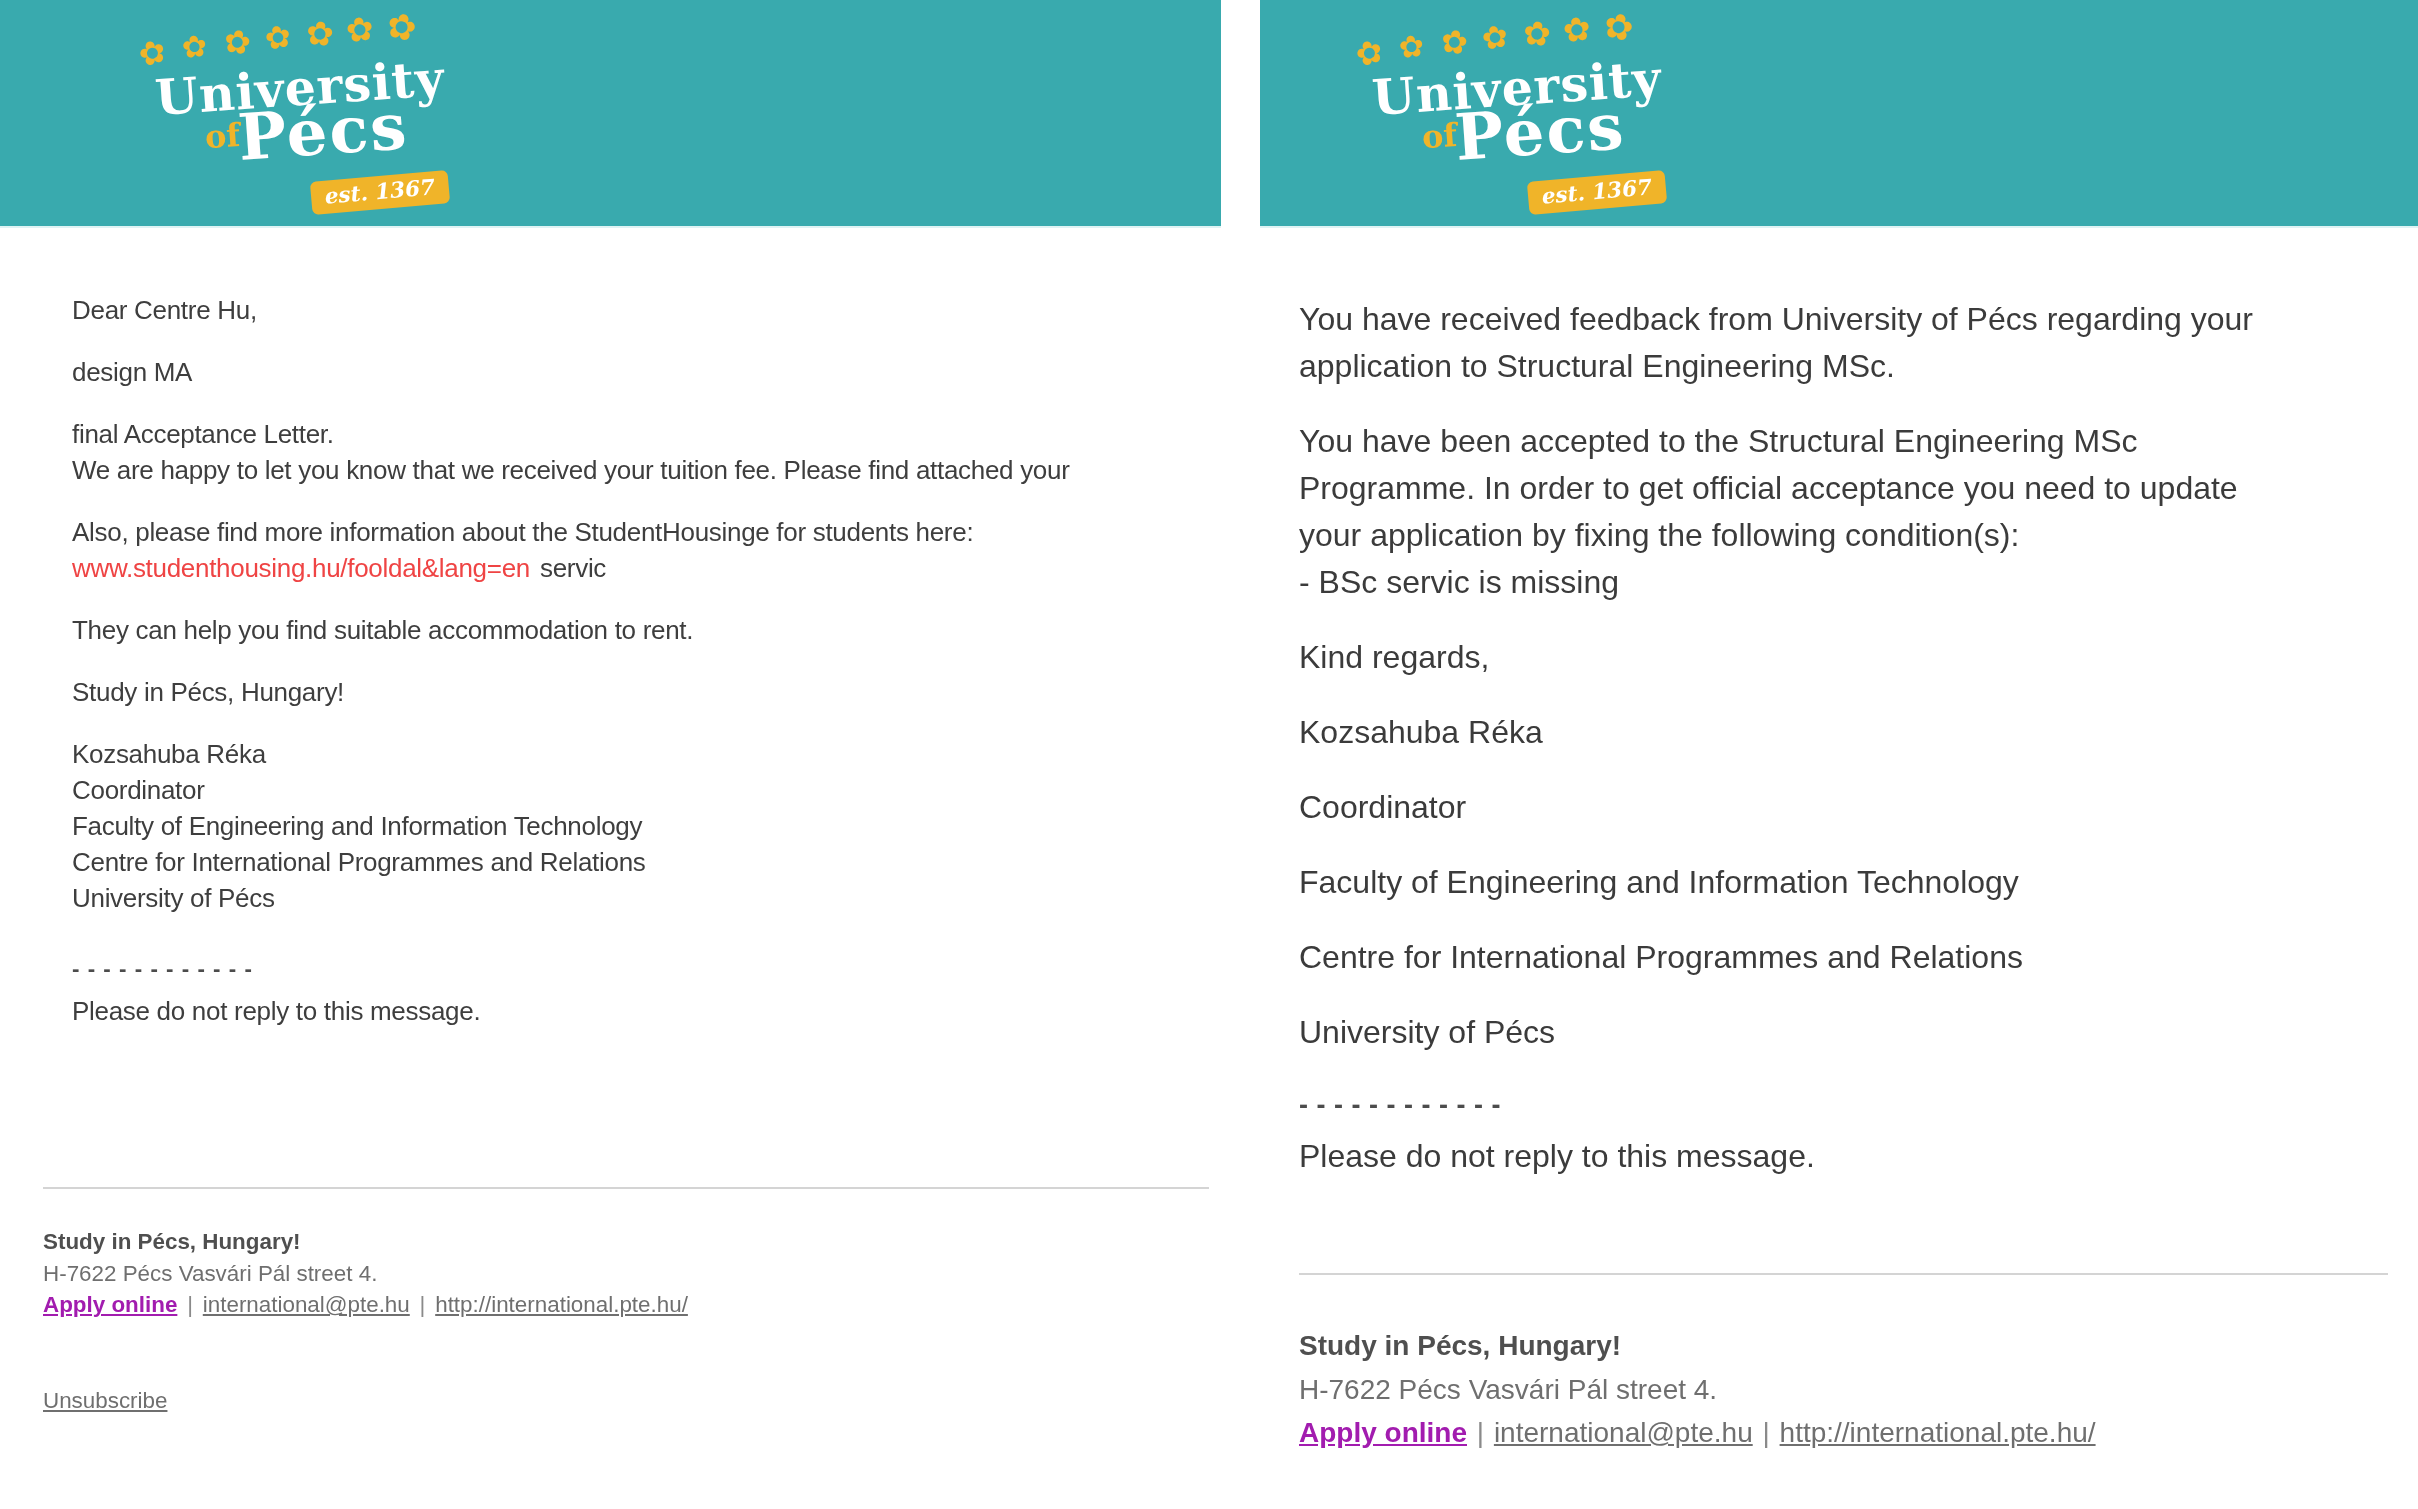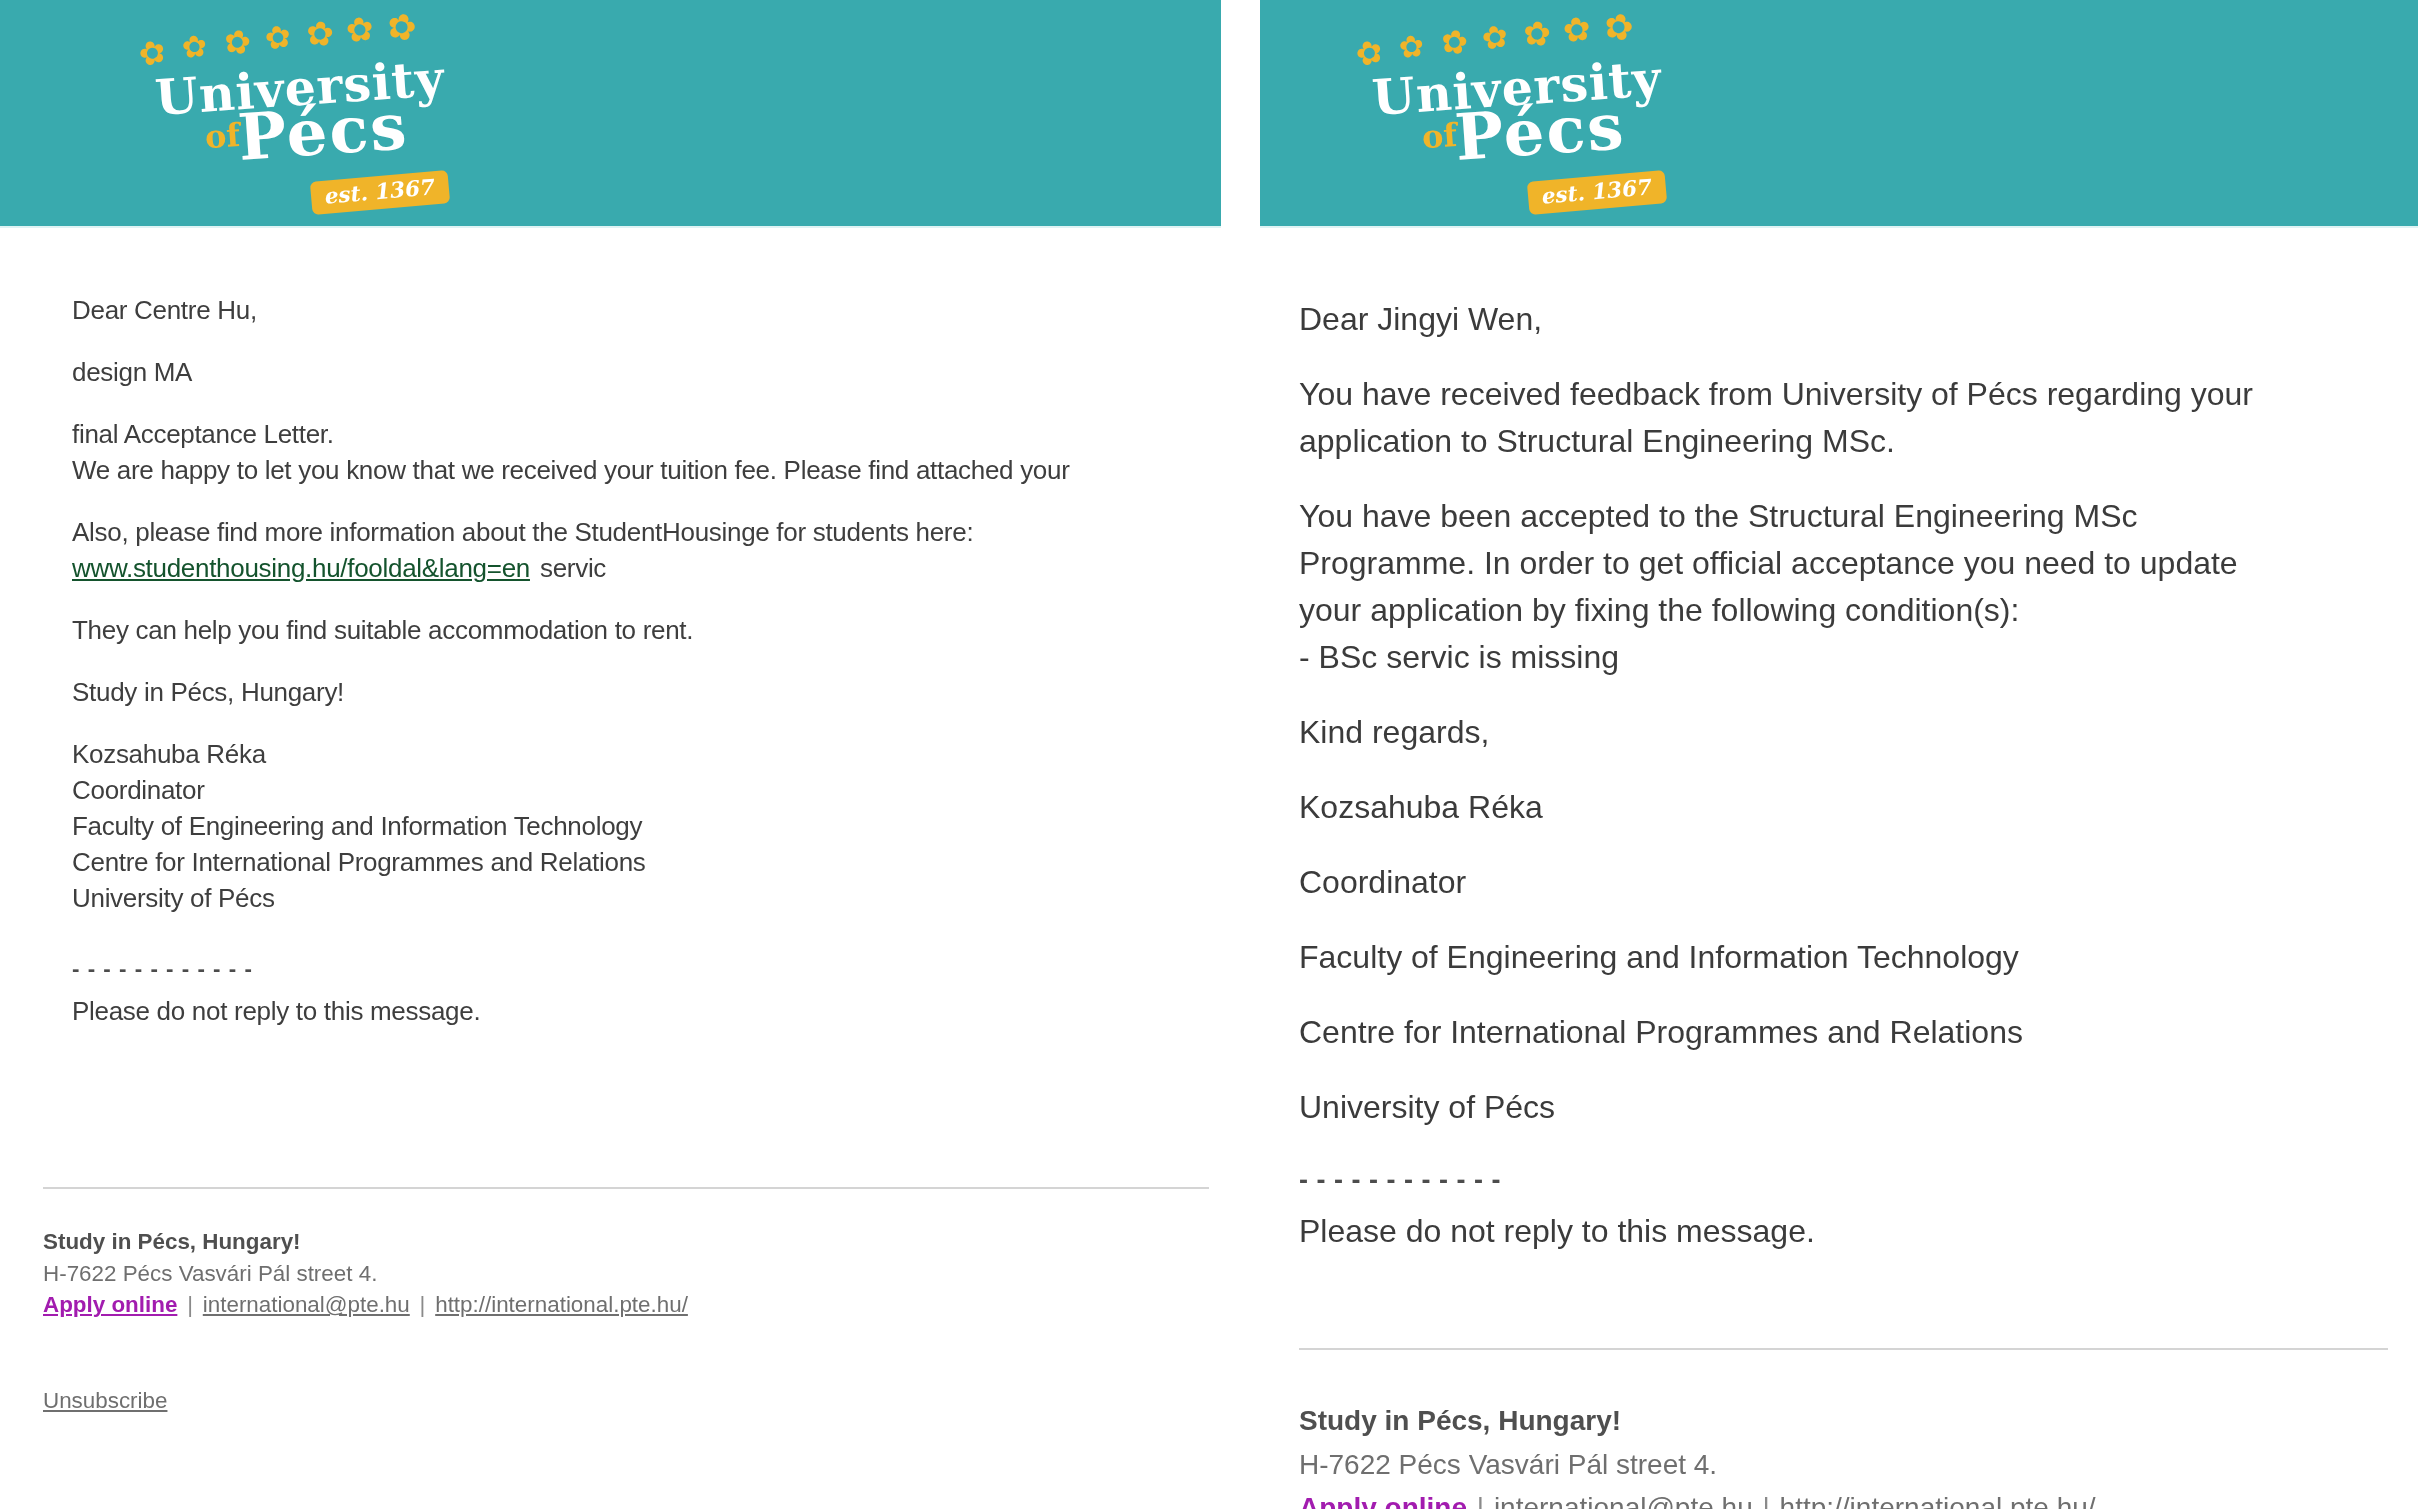--- a/index.html
+++ b/index.html
@@ -33,21 +33,21 @@
             font-family:"DejaVu Serif","Liberation Serif",serif;white-space:nowrap;}
 
   
   .mail-body{color:#3e3e3e;}
   .panel.left .mail-body{padding:64px 19.5px 0 72px;font-size:26px;line-height:36px;letter-spacing:-0.3px;}
   .panel.right .mail-body{padding:68px 23.4px 0 39px;font-size:32px;line-height:47px;color:#3b3b3b;}
   .mail-body p{margin:0 0 26px 0;}
   .panel.right .mail-body p{margin:0 0 28px 0;}
   .ln{display:block;white-space:nowrap;}
   .sig p{margin-bottom:0;}
-  a.body-link{color:#14532d;text-decoration:underline;cursor:pointer;}
+  a.body-link{color:#ef4444;cursor:pointer;}
   .link-suffix{margin-left:10px;}
   .dashes{white-space:nowrap;color:#4c4c4c;font-weight:700;}
   .panel.left .dashes{margin-top:35px;font-size:22.4px;letter-spacing:1px;line-height:36px;}
   .panel.right .dashes{margin-top:11.7px;font-size:27px;letter-spacing:0.5px;line-height:43px;}
   .no-reply{display:block;}
   .panel.left .no-reply{margin-top:5.9px;}
   .panel.right .no-reply{margin-top:5.9px;}
 
   
   .mail-footer{color:#6f6f6f;}
@@ -136,21 +136,20 @@
         <span class="fl">✿</span>
         <span class="fl">✿</span>
         <div class="logo-uni">University</div>
         <div class="logo-of">of</div>
         <div class="logo-pecs">Pécs</div>
         <div class="logo-est">est. 1367</div>
       </div>
     </header>
 
     <div class="mail-body">
-      <p class="greet">Dear Jingyi Wen,</p>
       <p>
         <span class="ln">You have received feedback from University of Pécs regarding your</span>
         <span class="ln">application to Structural Engineering MSc.</span>
       </p>
       <p>
         <span class="ln">You have been accepted to the Structural Engineering MSc</span>
         <span class="ln">Programme. In order to get official acceptance you need to update</span>
         <span class="ln">your application by fixing the following condition(s):</span>
         <span class="ln">- BSc servic is missing</span>
       </p>

